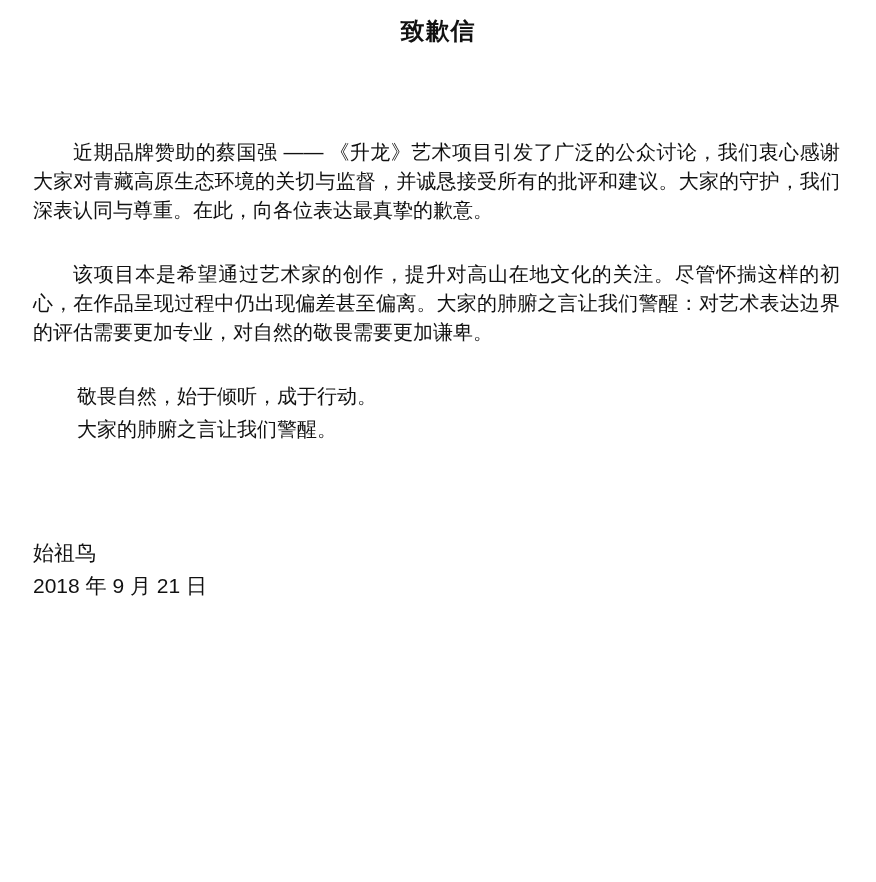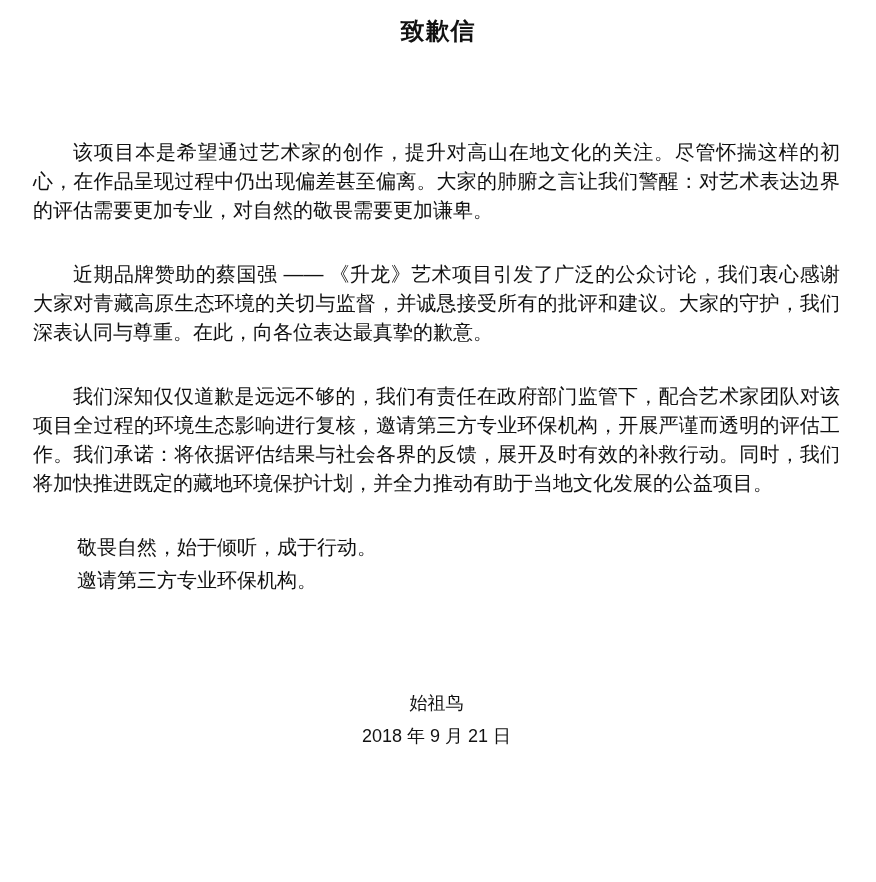--- a/index.html
+++ b/index.html
@@ -41,42 +41,41 @@
   }
   .content p.closing-first {
     margin-top: 8px;
   }
   .email {
     font-family: "DejaVu Sans Mono", monospace;
     font-size: 19px;
   }
   .signature-block {
     margin-top: 92px;
-    text-align: center;
-    font-size: 18px;
+    text-align: left;
+    font-size: 21px;
     line-height: 33px;
     text-indent: 0;
   }
 </style>
 </head>
 <body>
 
 <div class="page">
   <h1 class="letter-title">致歉信</h1>
 
   <div class="content">
+    <p>近期品牌赞助的蔡国强 —— 《升龙》艺术项目引发了广泛的公众讨论，我们衷心感谢大家对青藏高原生态环境的关切与监督，并诚恳接受所有的批评和建议。大家的守护，我们深表认同与尊重。在此，向各位表达最真挚的歉意。</p>
+
     <p>该项目本是希望通过艺术家的创作，提升对高山在地文化的关注。尽管怀揣这样的初心，在作品呈现过程中仍出现偏差甚至偏离。大家的肺腑之言让我们警醒：对艺术表达边界的评估需要更加专业，对自然的敬畏需要更加谦卑。</p>
 
-    <p>近期品牌赞助的蔡国强 —— 《升龙》艺术项目引发了广泛的公众讨论，我们衷心感谢大家对青藏高原生态环境的关切与监督，并诚恳接受所有的批评和建议。大家的守护，我们深表认同与尊重。在此，向各位表达最真挚的歉意。</p>
-
-    <p>我们深知仅仅道歉是远远不够的，我们有责任在政府部门监管下，配合艺术家团队对该项目全过程的环境生态影响进行复核，邀请第三方专业环保机构，开展严谨而透明的评估工作。我们承诺：将依据评估结果与社会各界的反馈，展开及时有效的补救行动。同时，我们将加快推进既定的藏地环境保护计划，并全力推动有助于当地文化发展的公益项目。</p>
 
 
     <p class="closing closing-first">敬畏自然，始于倾听，成于行动。</p>
 
-    <p class="closing">邀请第三方专业环保机构。</p>
+    <p class="closing">大家的肺腑之言让我们警醒。</p>
 
     <div class="signature-block">
       <div>始祖鸟</div>
       <div>2018 年 9 月 21 日</div>
     </div>
   </div>
 </div>
 
 </body></html>

